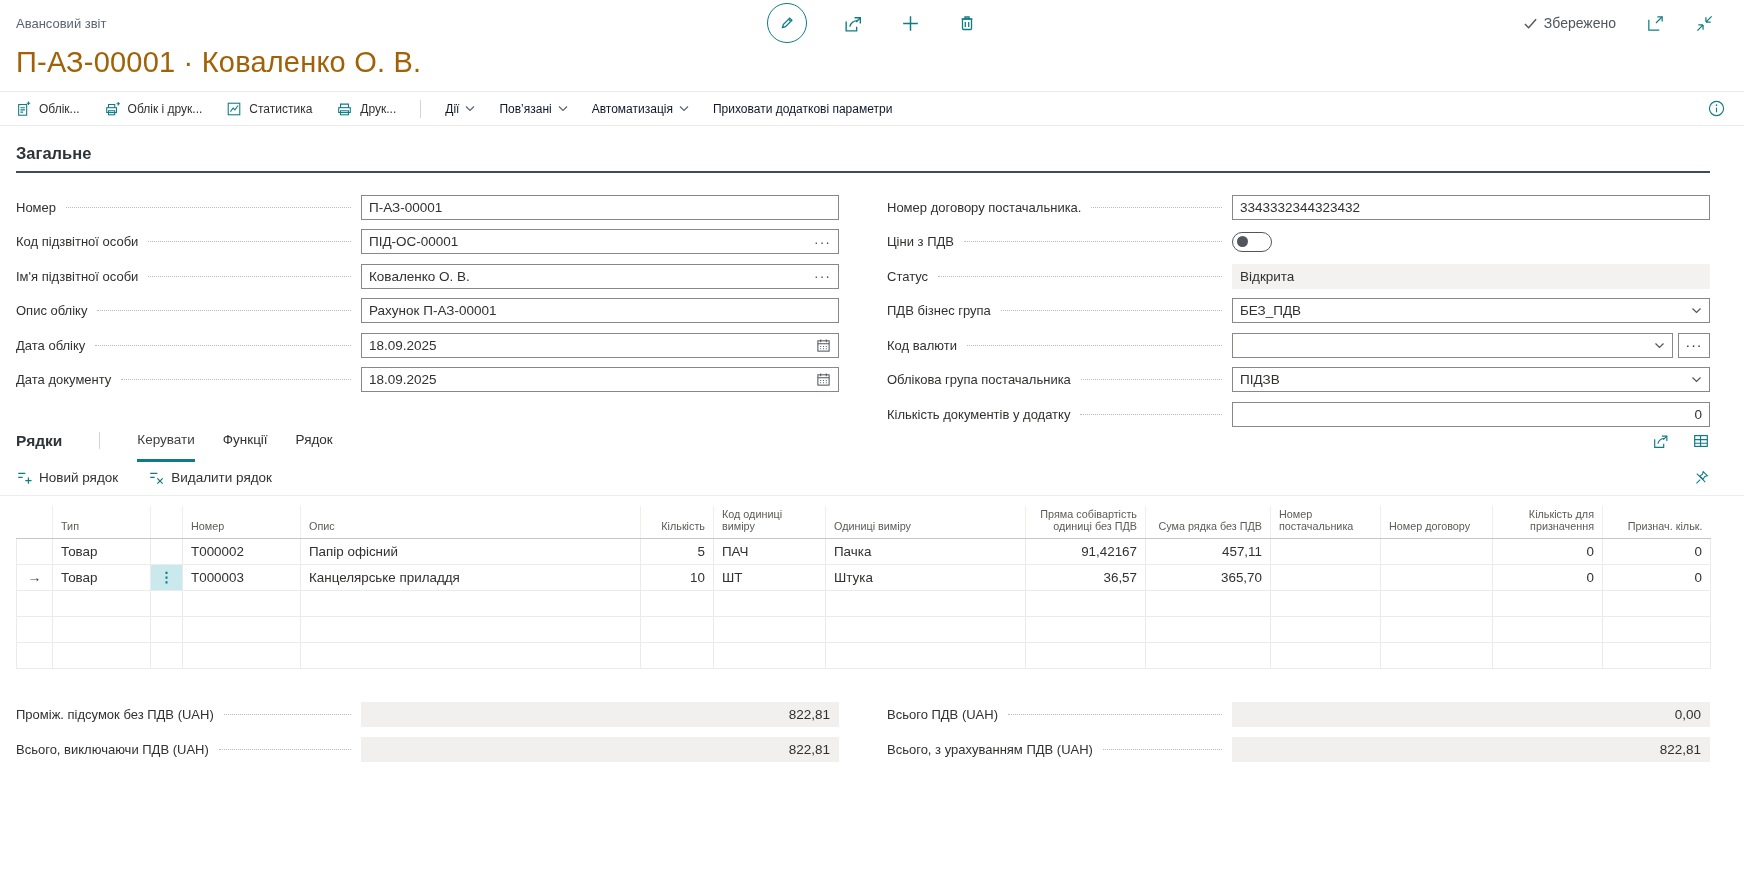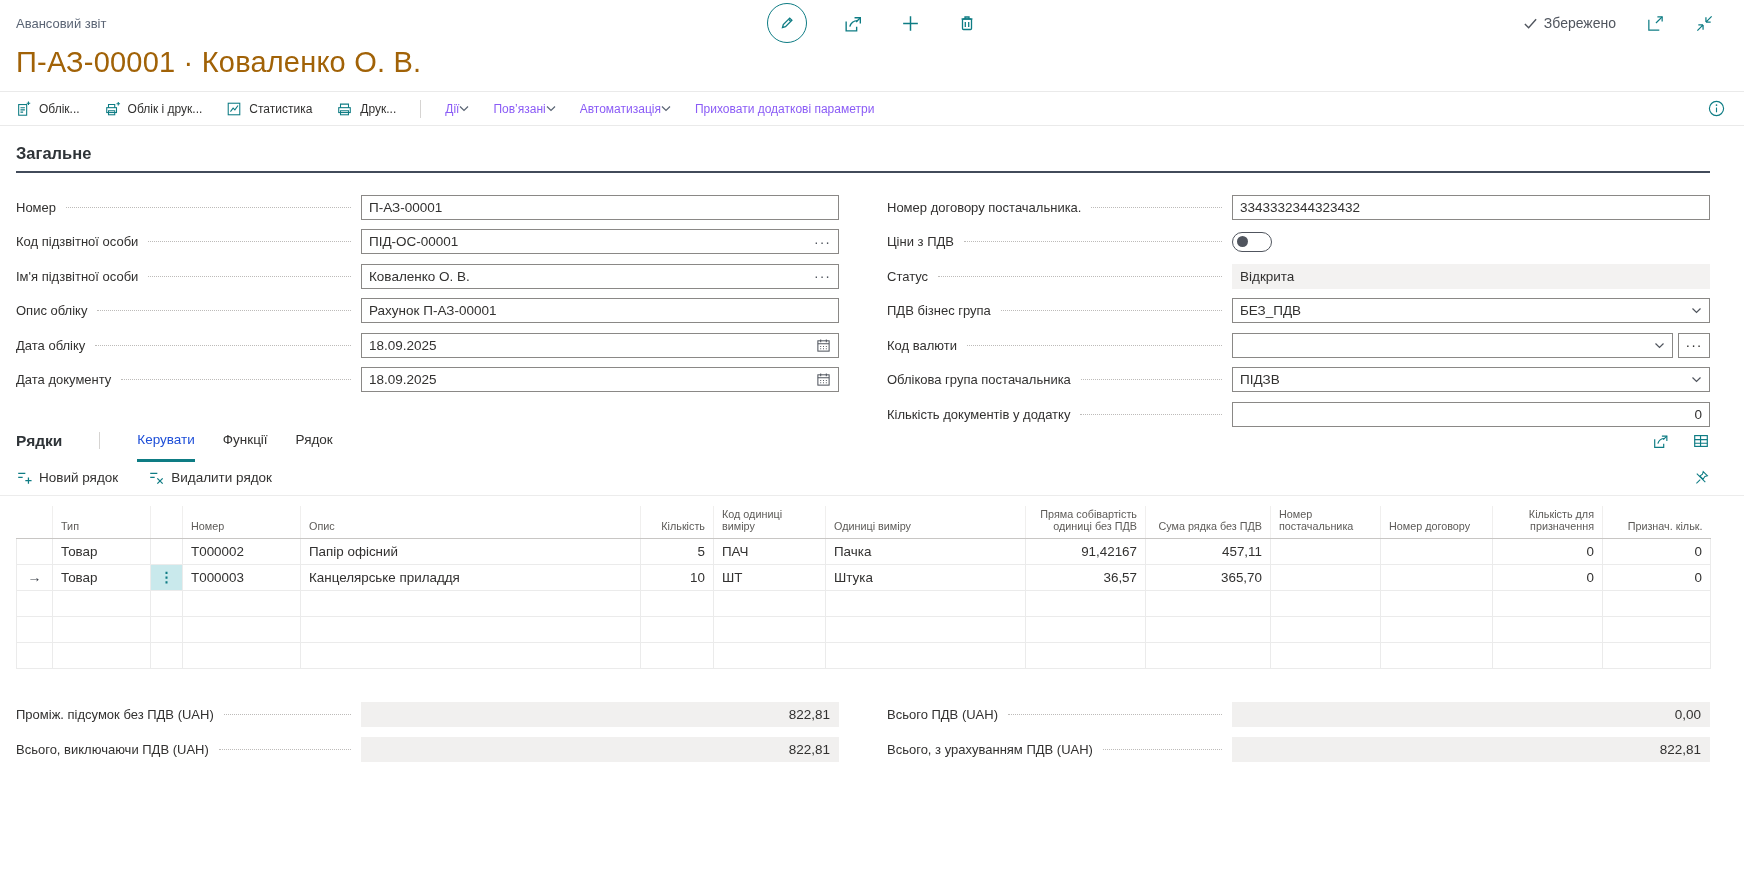--- a/index.html
+++ b/index.html
@@ -21,21 +21,21 @@
 
   
   .page-title { padding:0 16px; font-size:29px; font-weight:300; color:#a16207; letter-spacing:.2px; }
 
   
   .actionbar { margin-top:12px; height:35px; border-top:1px solid #eaeaea; border-bottom:1px solid #eaeaea;
     display:flex; align-items:center; gap:24px; padding:0 19px 0 16px; font-size:12px; }
   .ab-item { display:flex; align-items:center; gap:7px; cursor:pointer; white-space:nowrap; }
   .ab-item .lbl { color:#323130; }
   .ab-divider { width:1px; height:18px; background:#d6d4d2; }
-  .ab-menu { display:flex; align-items:center; cursor:pointer; color:#8b5cf6; }
+  .ab-menu { display:flex; align-items:center; gap:6px; cursor:pointer; color:#0f172a; }
   .chev { color:#5a6474; display:inline-flex; }
   .ab-right { margin-left:auto; }
 
   
   .section { padding:0 34px 0 16px; }
   .section-title { margin-top:18px; font-size:16.5px; font-weight:700; color:#2f3438; }
   .section-rule { height:2px; background:#424b5a; margin-top:8px; }
   .fields { display:flex; gap:48px; margin-top:17px; }
   .fcol { flex:1; min-width:0; }
   .frow { display:flex; align-items:center; height:34.5px; }
@@ -53,21 +53,21 @@
   .assist-box { width:32px; height:25px; border:1px solid #8a8886; display:flex; align-items:center; justify-content:center; cursor:pointer; flex:none; }
   .toggle { width:40px; height:20px; border:1.5px solid #50555e; border-radius:11px; position:relative; background:#fff; cursor:pointer; }
   .toggle .knob { position:absolute; left:4px; top:3px; width:11px; height:11px; border-radius:50%; background:#50555e; }
 
   
   .lines-head { padding:0 34px 0 16px; display:flex; align-items:center;gap:20px; }
   .lines-title { font-size:15.5px; font-weight:700; color:#2f3438; }
   .lh-divider { width:1px; height:17px; background:#d6d4d2; margin:0 17px; }
   .l-tabs { display:flex; gap:28px; font-size:13.5px; }
   .l-tab { cursor:pointer; position:relative; padding-bottom:2px; }
-  .l-tab.active { color:#1d4ed8; }
+  .l-tab.active { color:#404040; }
   .l-tab.active::after { content:""; position:absolute; left:0; right:0; bottom:-13px; height:3px; background:#0e7c84; }
   .lh-icons { margin-left:auto; display:flex; gap:22px; color:#0e7c84; }
 
   .lines-toolbar { margin-top:10px; padding:0 34px 0 16px; height:36px; display:flex; align-items:center; gap:30px;
     border-bottom:1px solid #ececec; font-size:13.5px; }
   .lt-item { display:flex; align-items:center; gap:7px; cursor:pointer; }
   .lt-right { margin-left:auto; color:#0e7c84; }
 
   
   .grid-wrap { padding:0 34px 0 16px; margin-top:10px; }

